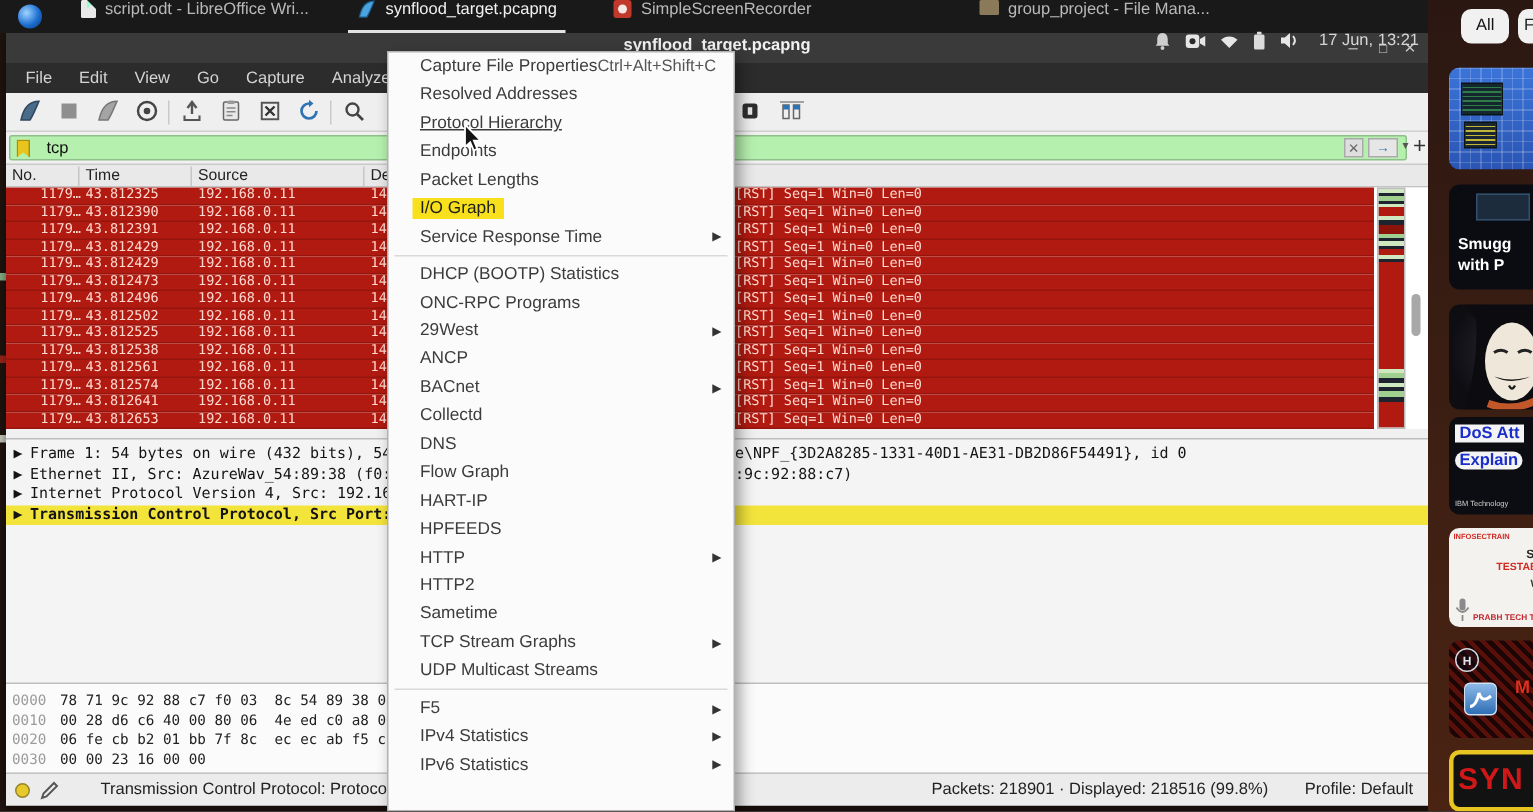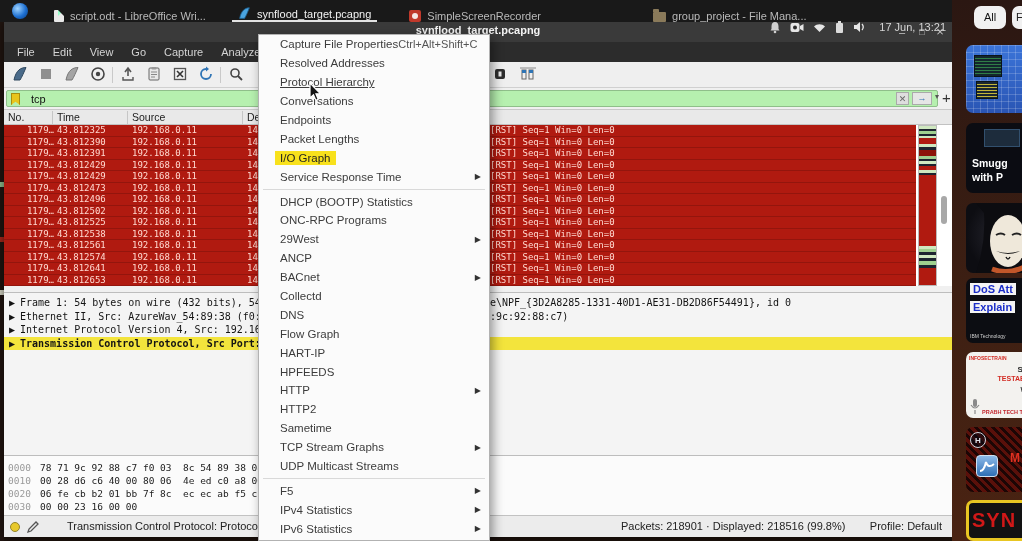--- a/index.html
+++ b/index.html
@@ -3,21 +3,21 @@
 <meta charset="utf-8">
 <style>
   html,body{margin:0;padding:0;background:#14100d;}
   #screen{position:relative;width:1022px;height:541px;overflow:hidden;
     font-family:"Liberation Sans",sans-serif;background:#1d120c;}
   
   .taskbar{position:absolute;left:0;top:0;width:952px;height:22px;background:#191919;
     display:flex;align-items:center;z-index:5;}
   .tb-logo{width:16px;height:16px;margin-left:12px;border-radius:50%;
     background:radial-gradient(circle at 35% 35%,#9fd4ff,#1d6fd1 55%,#0a3a7a);}
-  .tb-win{display:flex;align-items:flex-end;height:22px;margin-left:20px;padding:0 6px;gap:6px;}
+  .tb-win{display:flex;align-items:flex-start;height:22px;margin-left:20px;padding:0 6px;gap:6px;}
   .tb-win .tb-label{font-size:11px;color:#b9b9b9;white-space:nowrap;}
   .tb-win.active{border-bottom:2px solid #e3e3e3;box-sizing:border-box;}
   .tb-win.active .tb-label{color:#f1f1f1;}
   .ico-doc{width:10px;height:12px;background:#e9e9e9;border-radius:1px;position:relative;}
   .ico-doc::after{content:"";position:absolute;right:0;top:0;border:3px solid #191919;border-left-color:#9fc;border-bottom-color:transparent;}
   .ico-rec{width:12px;height:12px;background:#c0392b;border-radius:2px;position:relative;}
   .ico-rec::after{content:"";position:absolute;left:3px;top:3px;width:6px;height:6px;border-radius:50%;background:#f5e8e6;}
   .ico-folder{width:13px;height:10px;background:#8a7a5a;border-radius:1px;position:relative;}
   .ico-folder::before{content:"";position:absolute;left:0;top:-3px;width:6px;height:3px;background:#8a7a5a;border-radius:1px 1px 0 0;}
   .tray{position:absolute;right:6px;top:0;height:22px;display:flex;align-items:center;gap:9px;margin-top:16px;}
@@ -123,21 +123,21 @@
   .t1 .mon{position:absolute;background:#14262e;border:1px solid #0a1418;}
   .t1 .m1{left:8px;top:10px;width:26px;height:20px;background:repeating-linear-gradient(to bottom,#14262e 0 2px,#2f7d46 2px 3px);}
   .t1 .m2{left:10px;top:36px;width:20px;height:16px;background:repeating-linear-gradient(to bottom,#1a2630 0 2px,#c2b53a 2px 3px);}
   .t2{top:123px;height:70px;background:#0b0c12;}
   .t2 .scr{position:absolute;left:18px;top:6px;width:34px;height:16px;background:#1d2c3c;border:1px solid #32506e;}
   .t2 .l1,.t2 .l2{position:absolute;left:6px;color:#fff;font-weight:bold;font-size:10.5px;}
   .t2 .l1{top:34px;} .t2 .l2{top:48px;}
   .t3{top:203px;height:70px;background:radial-gradient(circle at 55% 45%,#2a2a33,#0d0d12 70%);}
   .t4{top:278px;height:65px;background:#0c0d12;}
   .t4 .lbl{position:absolute;left:4px;background:#f4f4f4;color:#1b2ec9;font-weight:bold;font-size:11px;padding:0 3px;white-space:nowrap;}
-  .t4 .lb1{top:5px;} .t4 .lb2{top:23px;}
+  .t4 .lb1{top:5px;} .t4 .lb2{top:23px;border-radius:6px;}
   .t4 .wm{position:absolute;left:4px;bottom:4px;color:#cfcfcf;font-size:5px;}
   .t5{top:352px;height:66px;background:#f3f2ef;}
   .t5 .brand{position:absolute;left:3px;top:3px;color:#d22b23;font-size:5px;font-weight:bold;}
   .t5 .s1{position:absolute;right:2px;top:13px;color:#2a2a2a;font-weight:bold;font-size:8px;}
   .t5 .s2{position:absolute;right:2px;top:23px;color:#d22b23;font-weight:bold;font-size:7px;}
   .t5 .s3{position:absolute;right:2px;top:34px;color:#333;font-size:7px;font-weight:bold;}
   .t5 .s4{position:absolute;left:16px;bottom:3px;color:#c2262e;font-size:5.5px;font-weight:bold;}
   .t6{top:427px;height:65px;background:repeating-linear-gradient(45deg,#5a100a 0 3px,#1c0605 3px 6px);}
   .t6 .logo{position:absolute;left:4px;top:5px;width:16px;height:16px;border:1.5px solid #cfd4dd;border-radius:50%;
     color:#dfe3ea;font-size:8px;font-weight:bold;text-align:center;line-height:16px;box-sizing:border-box;background:rgba(10,10,20,.55);}
@@ -512,25 +512,20 @@
         <span class="mi-shortcut"></span>
         <span class="mi-arrow"></span>
       </div>
 
       <div class="menu-item hov">
         <span class="mi-label">Protocol Hierarchy</span>
         <span class="mi-shortcut"></span>
         <span class="mi-arrow"></span>
       </div>
 
-      <div class="menu-item">
-        <span class="mi-label">Conversations</span>
-        <span class="mi-shortcut"></span>
-        <span class="mi-arrow"></span>
-      </div>
 
       <div class="menu-item">
         <span class="mi-label">Endpoints</span>
         <span class="mi-shortcut"></span>
         <span class="mi-arrow"></span>
       </div>
 
       <div class="menu-item">
         <span class="mi-label">Packet Lengths</span>
         <span class="mi-shortcut"></span>

